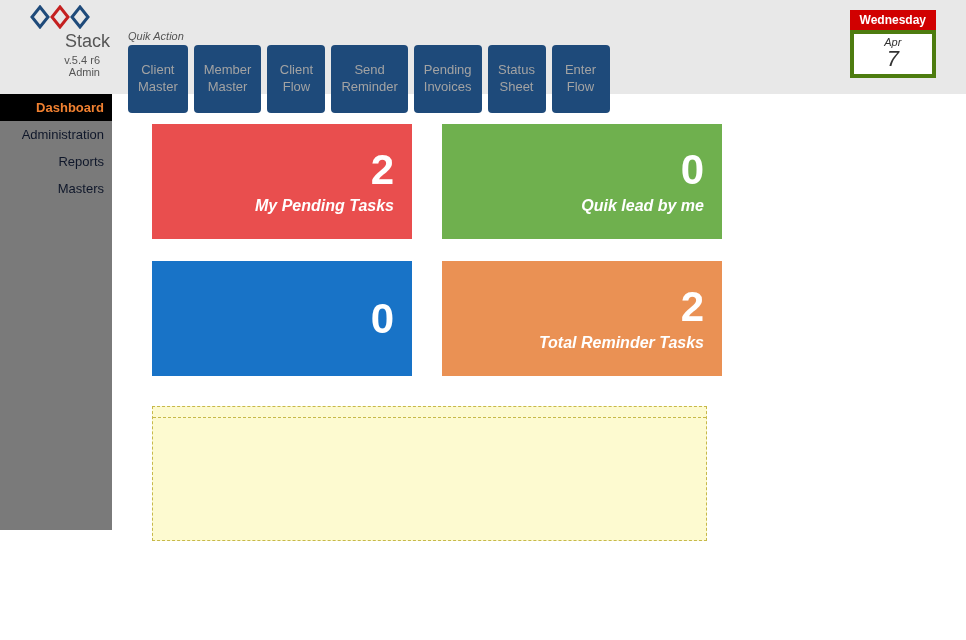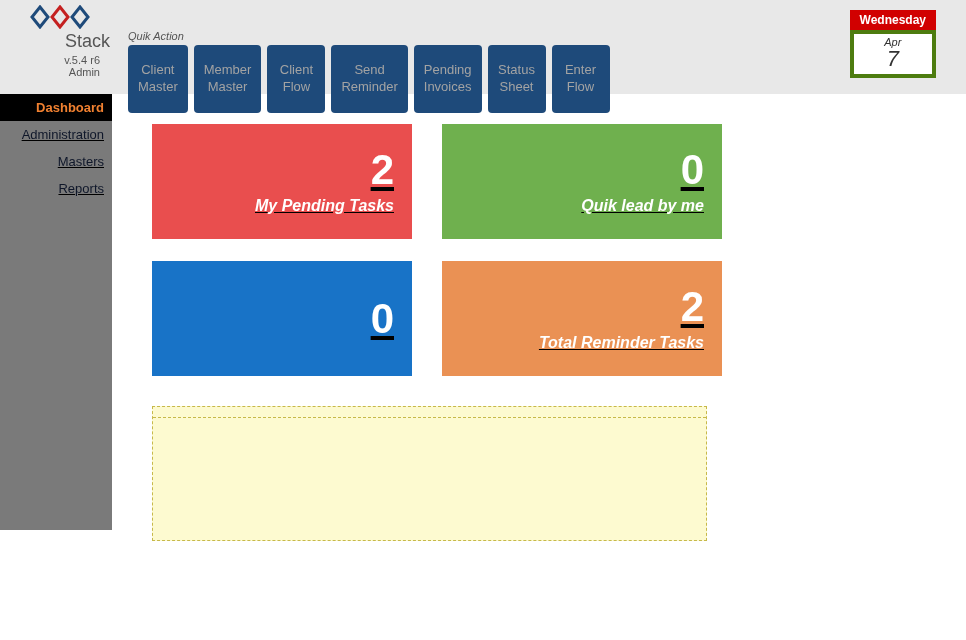--- a/index.html
+++ b/index.html
@@ -22,21 +22,21 @@
       padding: 17px 10px; font-size: 13px; text-align: center; cursor: pointer;
       min-width: 58px; line-height: 1.3;
     }
     
     .date-widget { position: absolute; right: 30px; top: 10px; text-align: center; margin-left: 24px; }
     .date-day { background: #d10000; color: #fff; font-size: 12px; padding: 3px 10px; font-weight: bold; }
     .date-body { background: #fff; border: 4px solid #4d7c0f; padding: 2px 14px 4px; font-style: italic; }
     .date-month { font-size: 11px; color: #333; }
     .date-num { font-size: 22px; color: #333; line-height: 1; }
     
-    .main { display: flex; height: 436px; text-decoration: underline; }
+    .main { display: flex; height: 436px; }
     
     .sidebar { width: 112px; background: #7a7a7a; }
     .sidebar-item { 
       padding: 6px 8px; text-align: right; font-size: 13px; color: #0f172a; 
       cursor: pointer;
     }
     .sidebar-item.active { background: #000; color: #f08030; font-weight: bold; }
     
     .content { flex: 1; background: #fff; padding: 30px 40px; }
     
@@ -98,22 +98,22 @@
       <div class="date-month">Apr</div>
       <div class="date-num">7</div>
     </div>
   </div>
 </div>
 
 <div class="main">
   <div class="sidebar">
     <div class="sidebar-item active">Dashboard</div>
     <div class="sidebar-item">Administration</div>
+    <div class="sidebar-item">Reports</div>
     <div class="sidebar-item">Masters</div>
-    <div class="sidebar-item">Reports</div>
   </div>
 
   <div class="content">
     <div class="cards">
       <div class="card card-red">
         <div class="card-num">2</div>
         <div class="card-label">My Pending Tasks</div>
       </div>
       <div class="card card-green">
         <div class="card-num">0</div>

